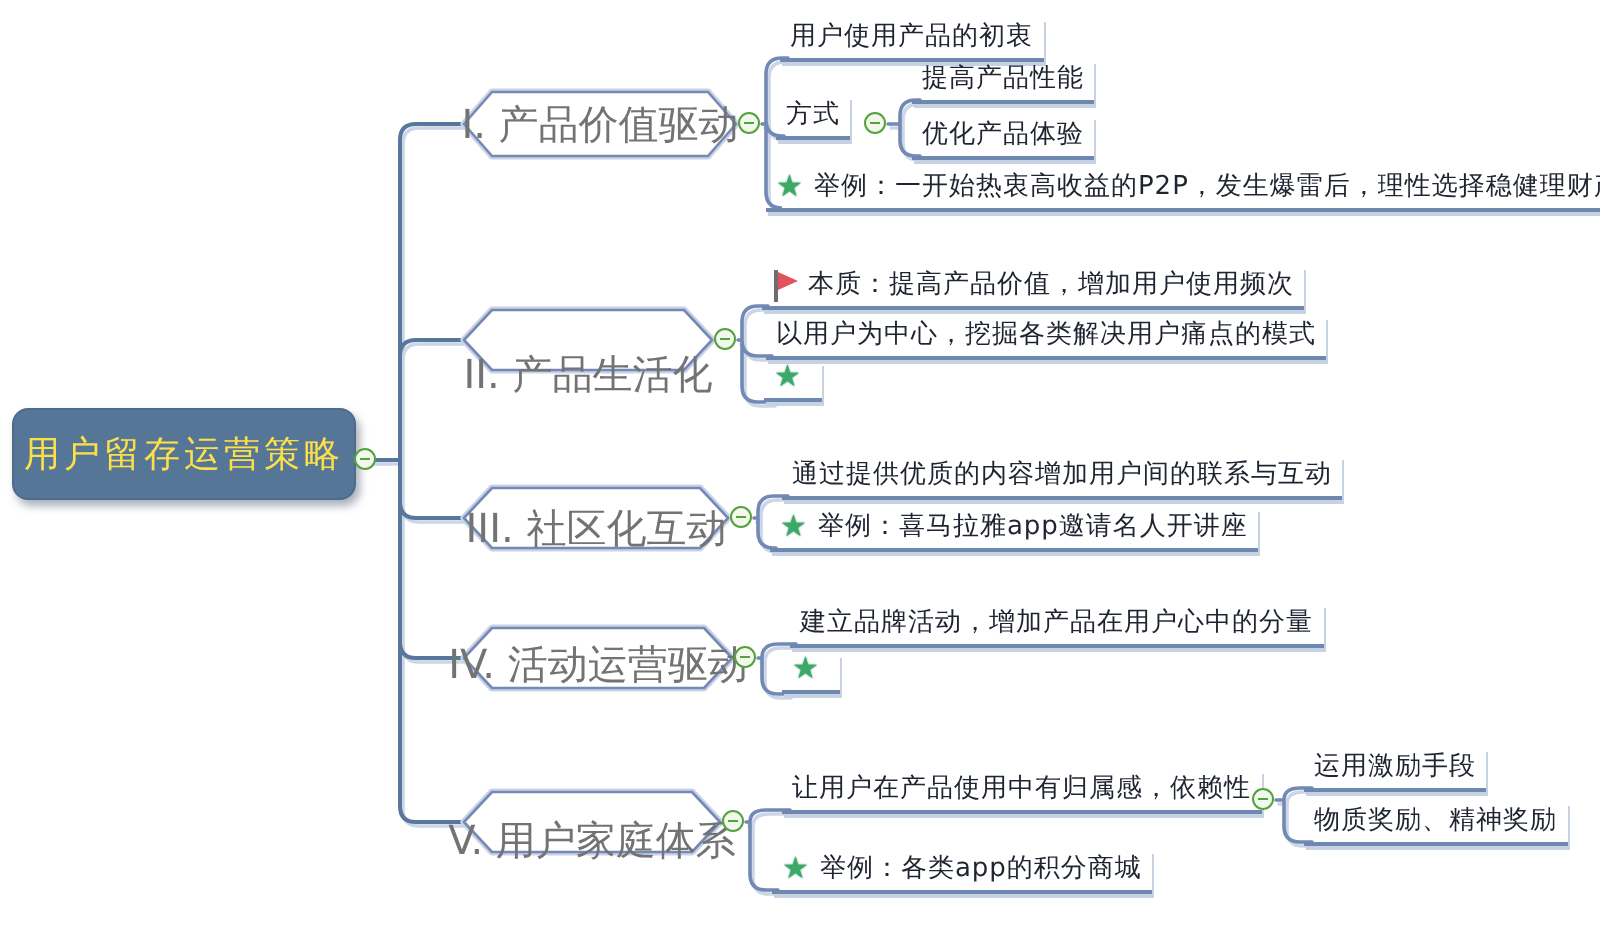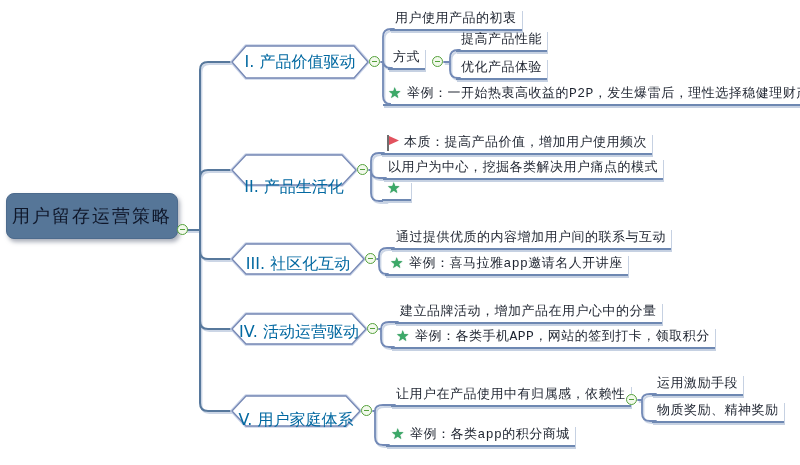--- a/index.html
+++ b/index.html
@@ -6,43 +6,43 @@
   body{
     width:800px;height:465px;position:relative;overflow:hidden;
     background:#ffffff;
     font-family:"DejaVu Sans","Liberation Sans",sans-serif;
   }
   #canvas{position:absolute;left:0;top:0;width:800px;height:465px;}
   svg#wires{position:absolute;left:0;top:0;z-index:1;}
 
   
   .root{
-    position:absolute;left:6px;top:193px;width:170px;height:44px;z-index:3;
+    position:absolute;left:6px;top:204px;width:170px;height:44px;z-index:3;
     background:#567698;border:1px solid #4d6b8d;border-radius:8px;
     box-shadow:2px 3px 4px rgba(100,110,130,.55);
     display:flex;align-items:center;justify-content:center;
-    color:#0f172a;font-size:18px;letter-spacing:2px;white-space:nowrap;
+    color:#fde047;font-size:18px;letter-spacing:2px;white-space:nowrap;
   }
 
   
   .hexlabel{
     position:absolute;z-index:3;display:flex;align-items:center;justify-content:center;
-    color:#0369a1;font-size:16px;white-space:nowrap;
+    color:#737373;font-size:20px;white-space:nowrap;
   }
 
   
   .leaf{
     position:absolute;z-index:3;white-space:nowrap;
     font-size:13px;line-height:17px;letter-spacing:0.5px;color:#1e2430;
     padding:1px 5px 2px 5px;
     border-bottom:2px solid #6e88b2;
     box-shadow:1px 2px 0 0 #c6d1e2;
     display:flex;align-items:flex-end;
   }
-  .leaf .label{display:inline-block;font-family:Liberation Mono, monospace;}
+  .leaf .label{display:inline-block;}
 
   
   .collapse{
     position:absolute;z-index:4;width:11px;height:11px;box-sizing:border-box;
     background:#f2f9ec;border:1px solid #55a13b;border-radius:50%;
     display:flex;align-items:center;justify-content:center;cursor:pointer;
   }
   .collapse::after{content:"";width:5px;height:1.5px;background:#55a13b;}
 
   
@@ -169,21 +169,20 @@
   <div class="leaf" style="left:385px;top:254px;">
     <span class="star">★</span>
     <span class="label">举例：喜马拉雅app邀请名人开讲座</span>
   </div>
 
   <div class="leaf" style="left:395px;top:302px;">
     <span class="label">建立品牌活动，增加产品在用户心中的分量</span>
   </div>
   <div class="leaf" style="left:391px;top:327px;">
     <span class="star">★</span>
-    <span class="label">举例：各类手机APP，网站的签到打卡，领取积分</span>
   </div>
 
   <div class="leaf" style="left:391px;top:385px;">
     <span class="label">让用户在产品使用中有归属感，依赖性</span>
   </div>
   <div class="leaf" style="left:652px;top:374px;">
     <span class="label">运用激励手段</span>
   </div>
   <div class="leaf" style="left:652px;top:401px;">
     <span class="label">物质奖励、精神奖励</span>

